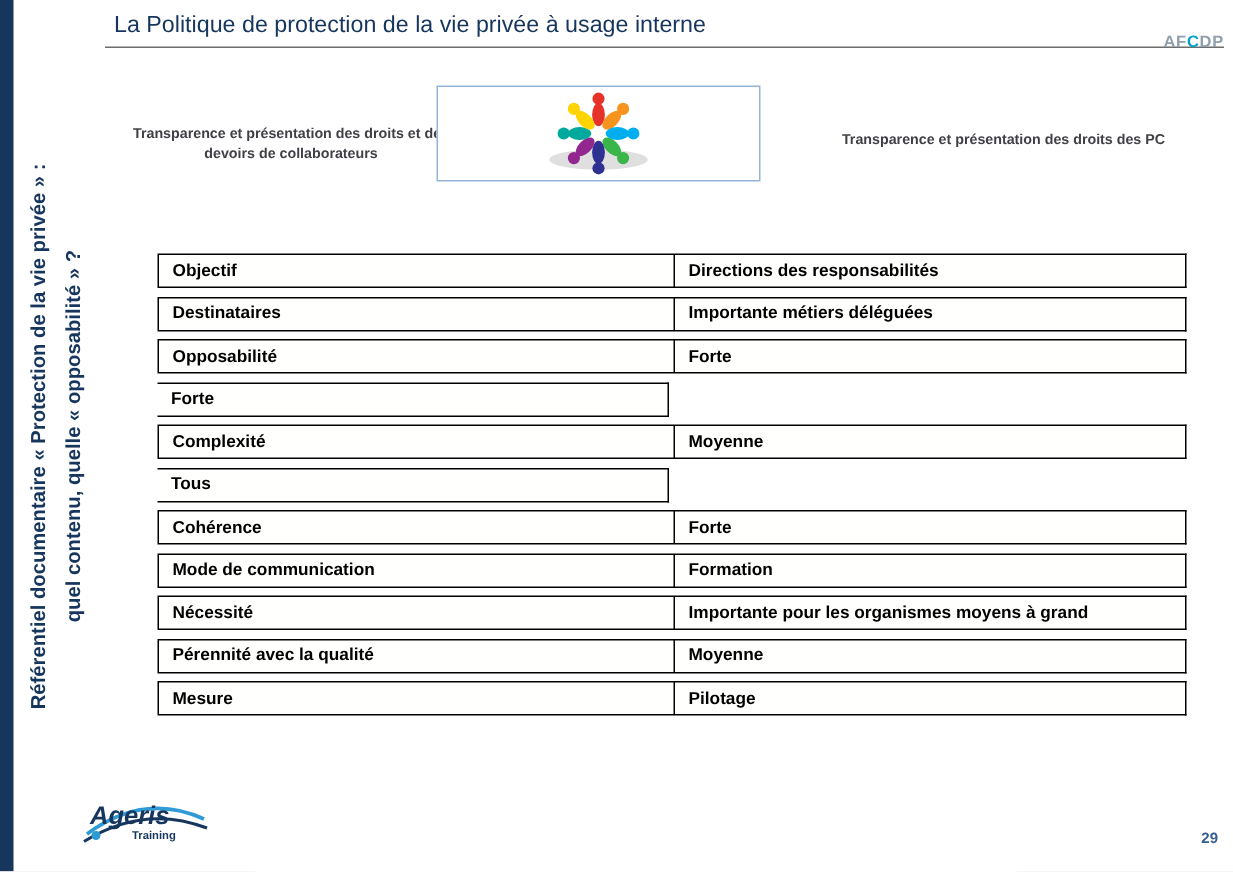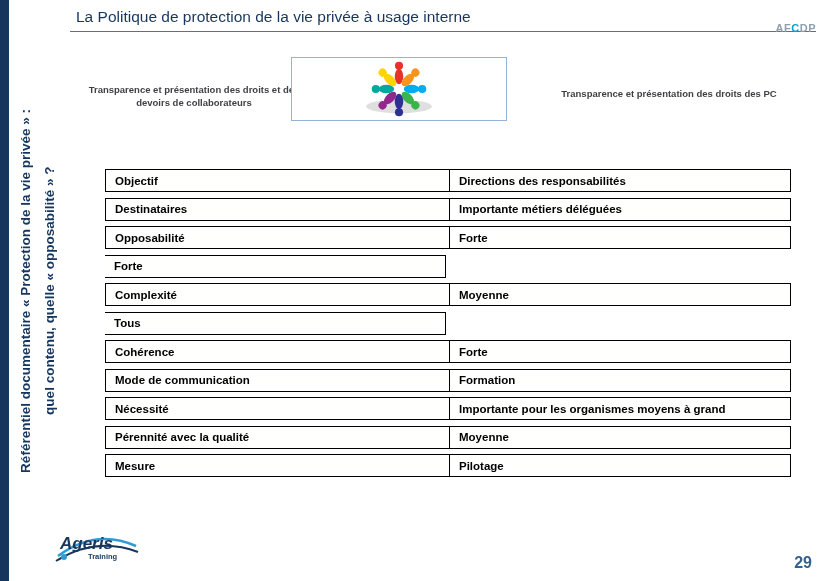--- a/index.html
+++ b/index.html
@@ -58,21 +58,21 @@
     padding:4px 9px; display:flex; align-items:center; min-height:23px;
   }
   .t-label { width:345px; }
   .t-value { width:341px; border-left:none; }
 
   
   .ageris { position:absolute; left:27px; top:526px; width:86px; height:46px;margin-left:27px; }
   .ageris svg { position:absolute; left:0; top:0; }
   .ageris-name { position:absolute; left:6px; top:8px; font-size:17px; font-weight:bold; color:#17365d; font-style:italic; }
   .ageris-sub  { position:absolute; left:34px; top:26px; font-size:7.5px; font-weight:bold; color:#17365d; }
-  .page-number { position:absolute; right:10px; top:554px; font-size:16px; font-weight:bold; color:#376092; }
+  .page-number { position:absolute; right:10px; top:554px; font-size:10px; font-weight:bold; color:#376092; }
 </style>
 </head>
 <body>
 
 <div class="slide">
 
   <div class="left-strip"></div>
 
   <div class="sidebar-text">
     <div class="sidebar-text-inner">

